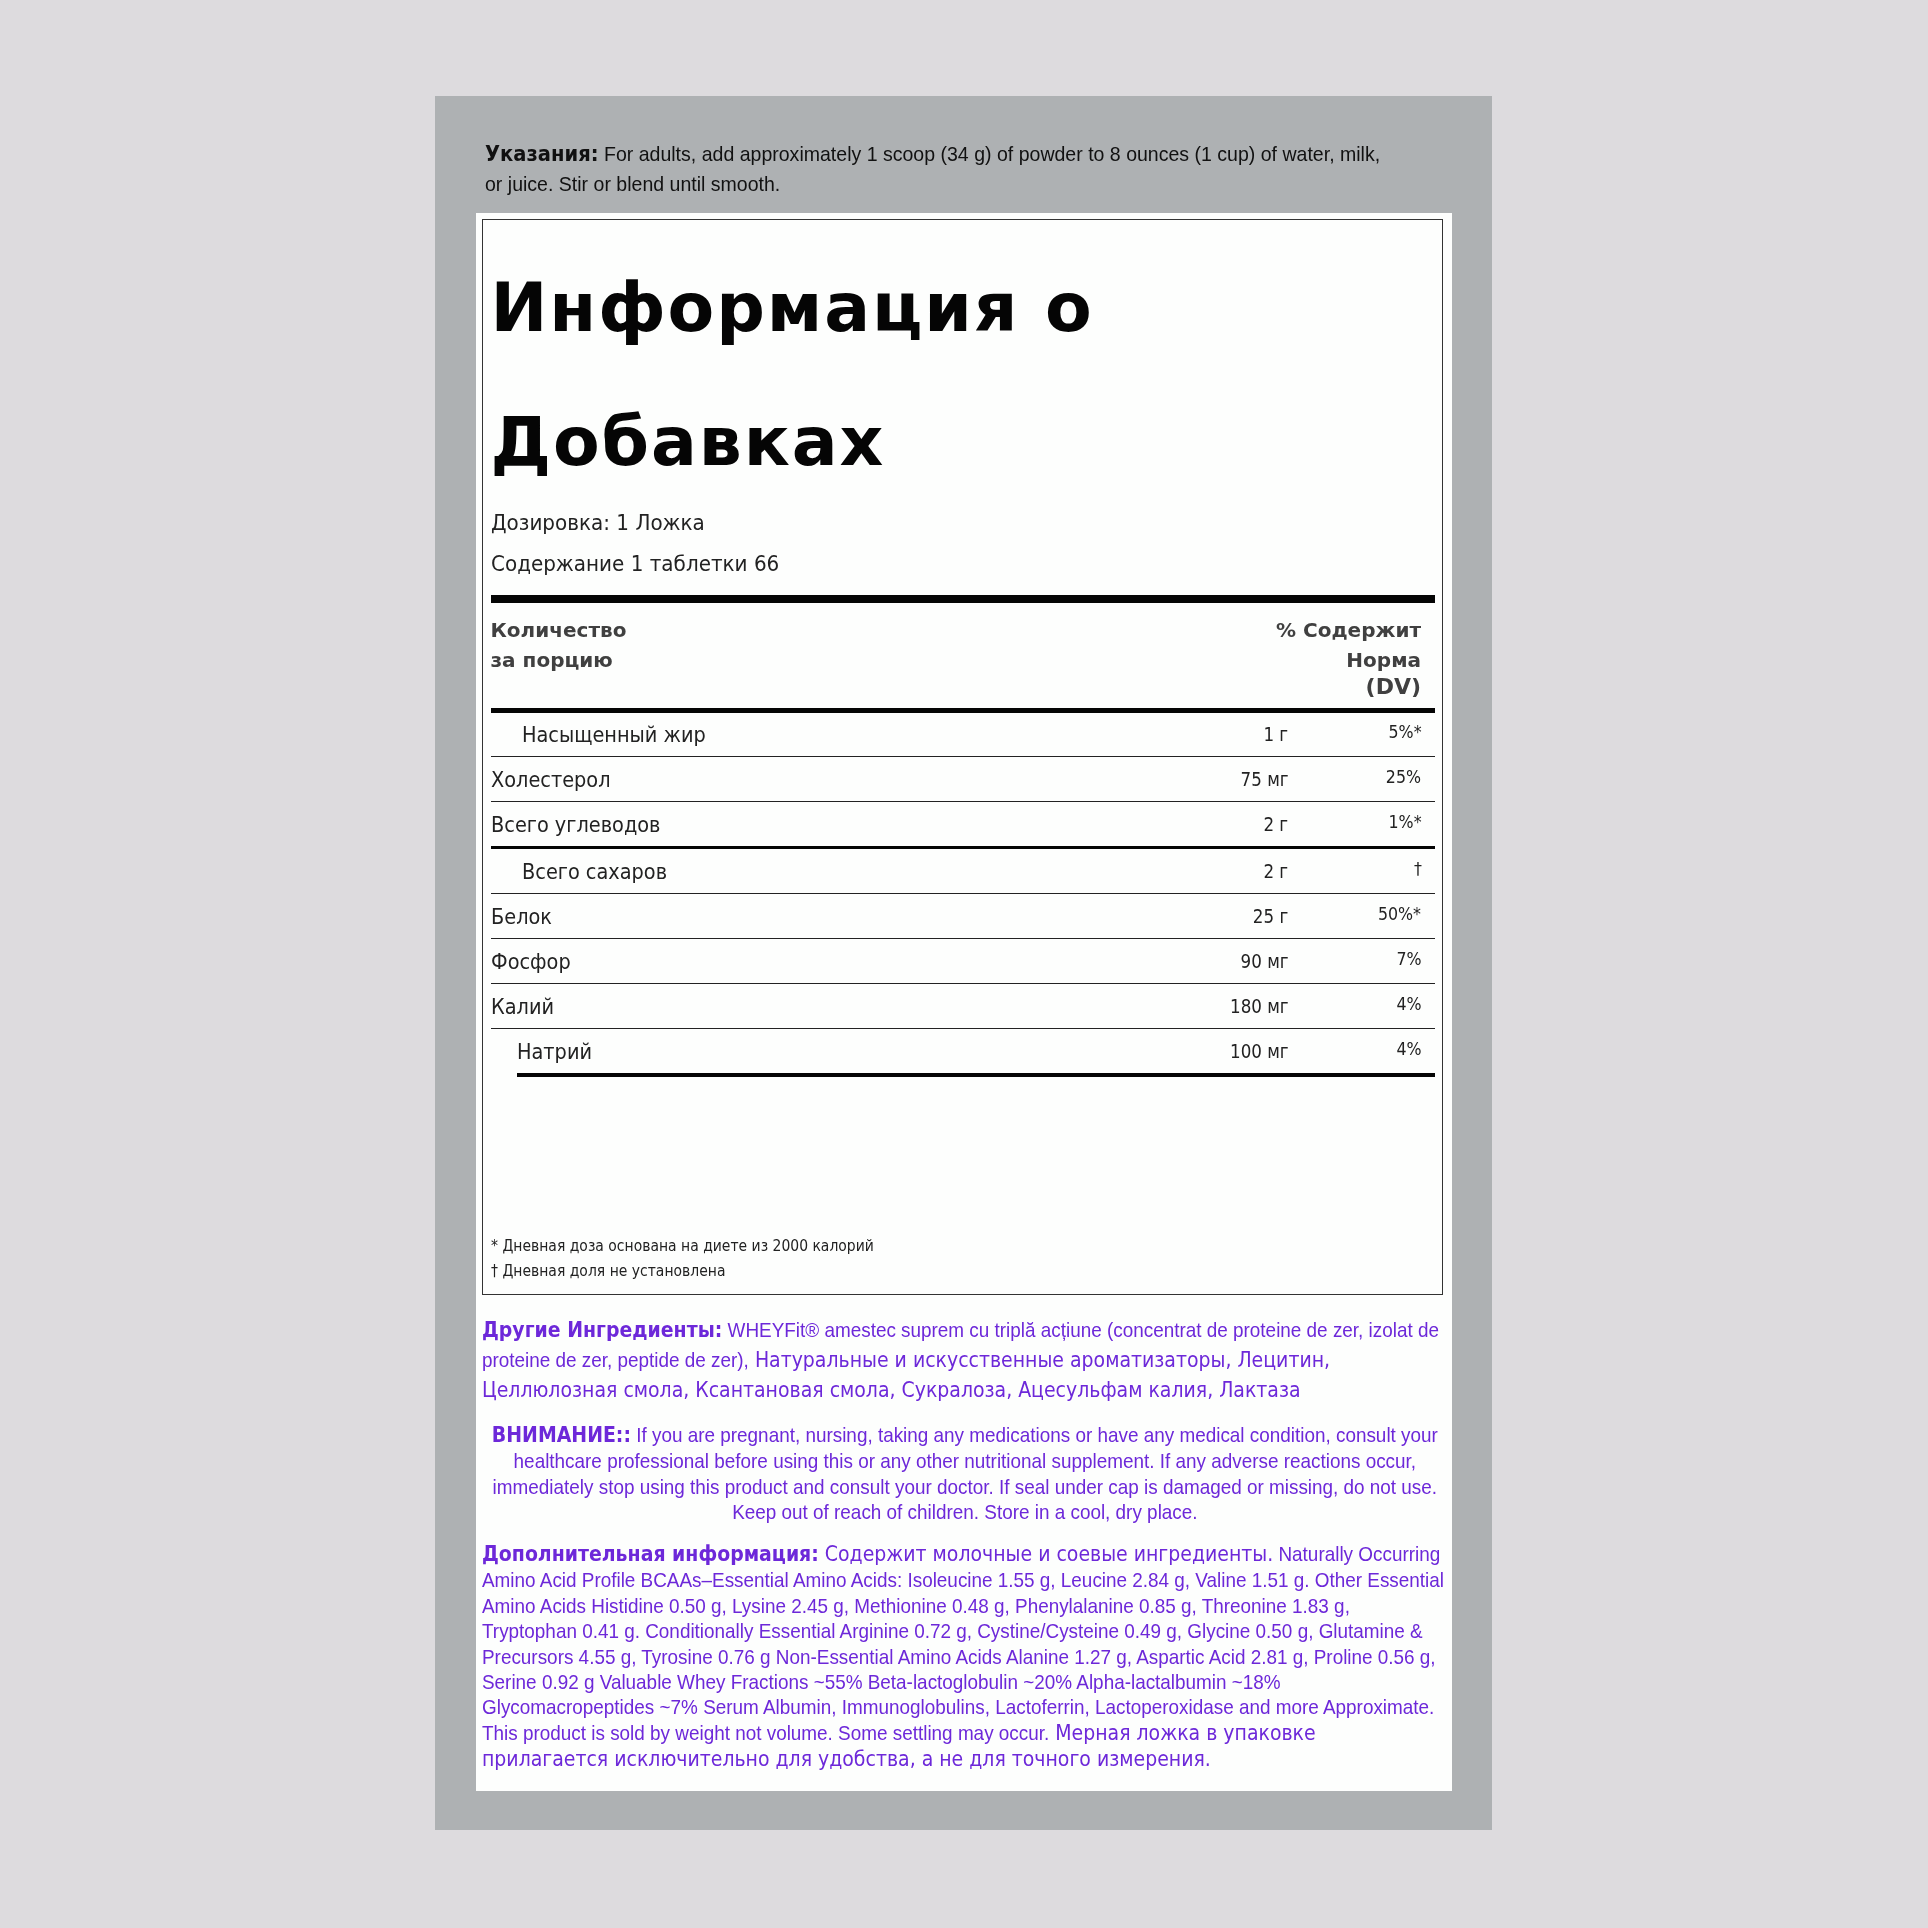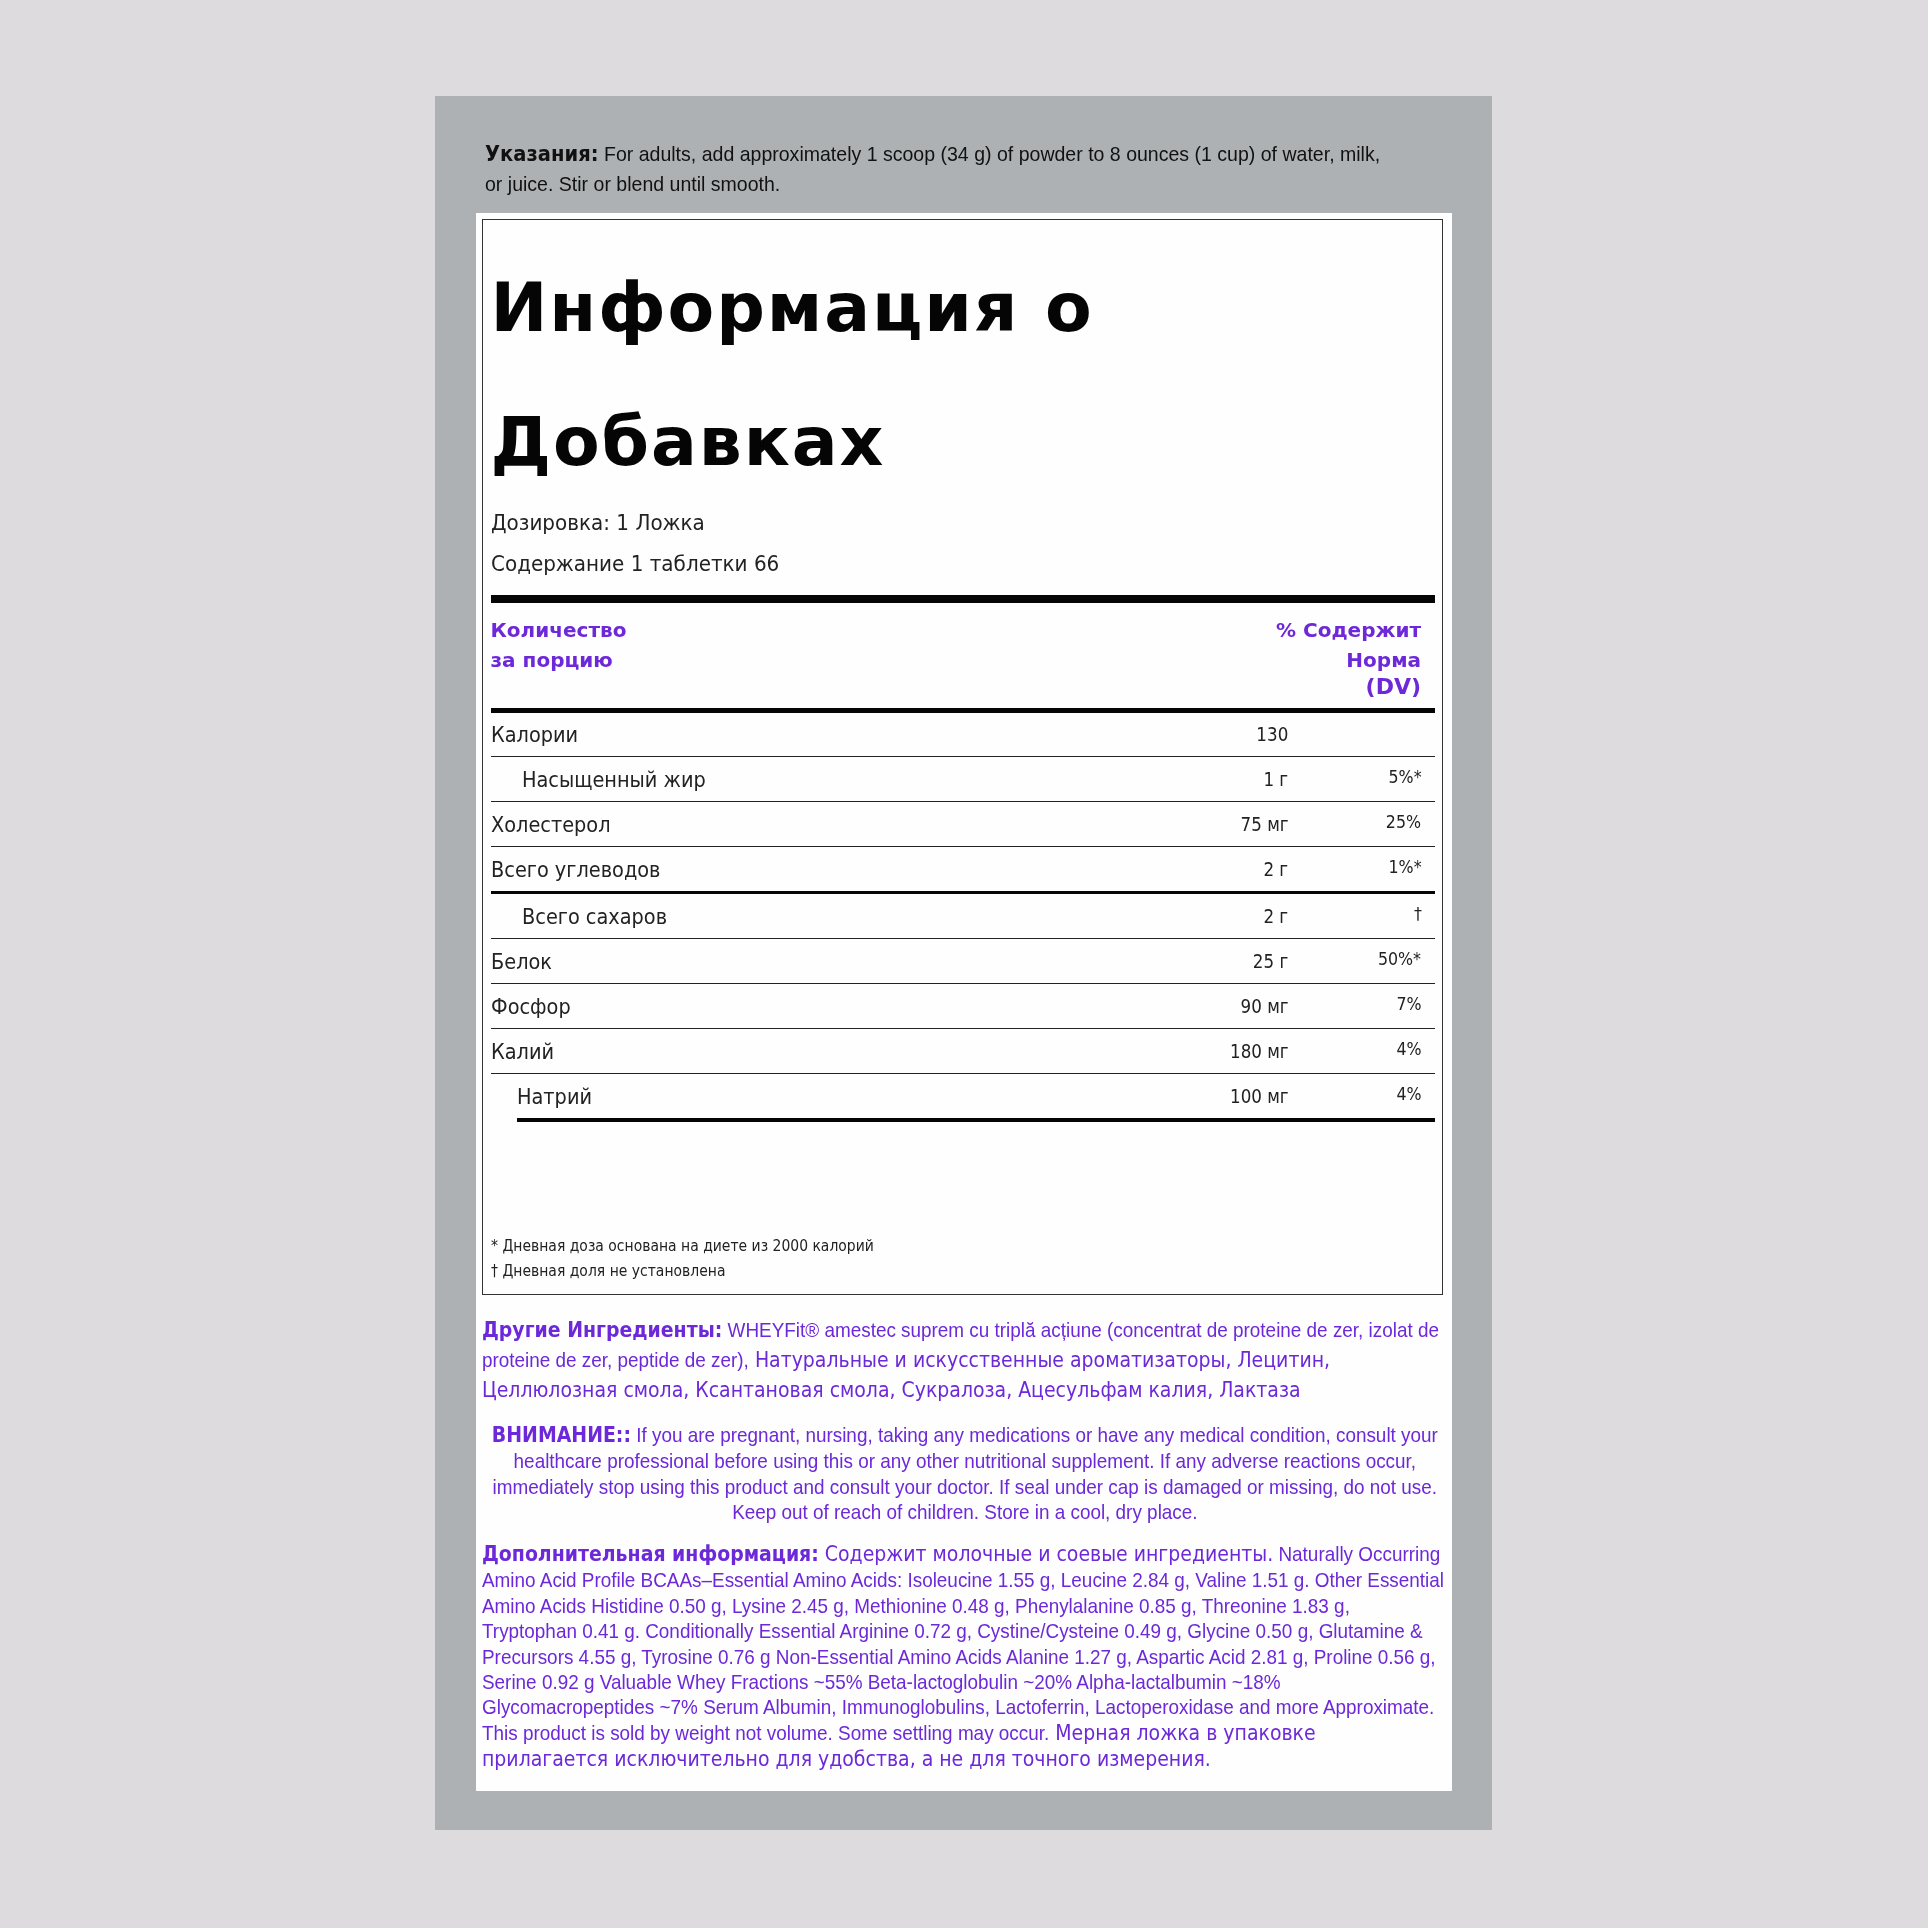--- a/index.html
+++ b/index.html
@@ -41,21 +41,21 @@
   }
   .serving {
     position: absolute; left: 7.5px;
     font-family: "DejaVu Sans", sans-serif;
     font-size: 21.7px; color: #222;
     transform: scaleX(0.92); transform-origin: left center;
   }
   .bar-thick { position: absolute; left: 7.5px; width: 944px; background: #050505; }
   .hdr-left, .hdr-right {
     position: absolute; font-family: "DejaVu Sans", sans-serif; font-weight: bold;
-    font-size: 20px; line-height: 30px; color: #6d28d9;
+    font-size: 20px; line-height: 30px; color: #404040;
   }
   .hdr-left { left: 7.5px; top: 395px; }
   .hdr-right { right: 21px; top: 395px; text-align: right; }
   .hdr-right .dv { font-size: 22px; line-height: 24.5px; }
   .rows { position: absolute; left: 7.5px; top: 492px; width: 944px; }
   .row {
     position: relative; height: 44px;
     border-bottom: 1.9px solid #222;
   }
   .row.thick-bottom { border-bottom: 3.8px solid #050505; }
@@ -114,25 +114,20 @@
     <div>за порцию</div>
   </div>
   <div class="hdr-right">
     <div>% Содержит</div>
     <div>Норма</div>
     <div class="dv">(DV)</div>
   </div>
   <div class="bar-thick" style="top:488px;height:4.7px;"></div>
 
   <div class="rows">
-    <div class="row">
-      <span class="name">Калории</span>
-      <span class="amount">130</span>
-      <span class="dvp"></span>
-    </div>
     <div class="row indent">
       <span class="name">Насыщенный жир</span>
       <span class="amount">1 г</span>
       <span class="dvp">5%*</span>
     </div>
     <div class="row">
       <span class="name">Холестерол</span>
       <span class="amount">75 мг</span>
       <span class="dvp">25%</span>
     </div>

